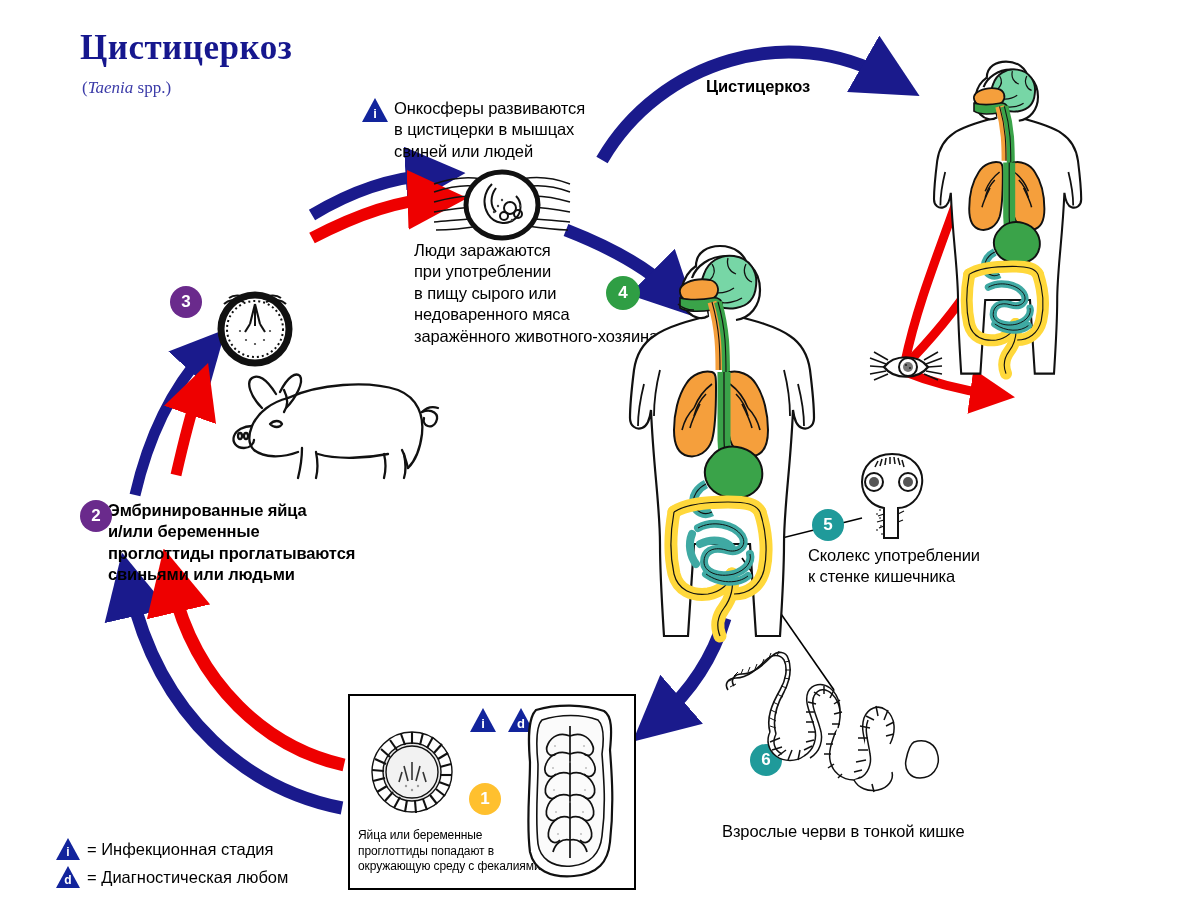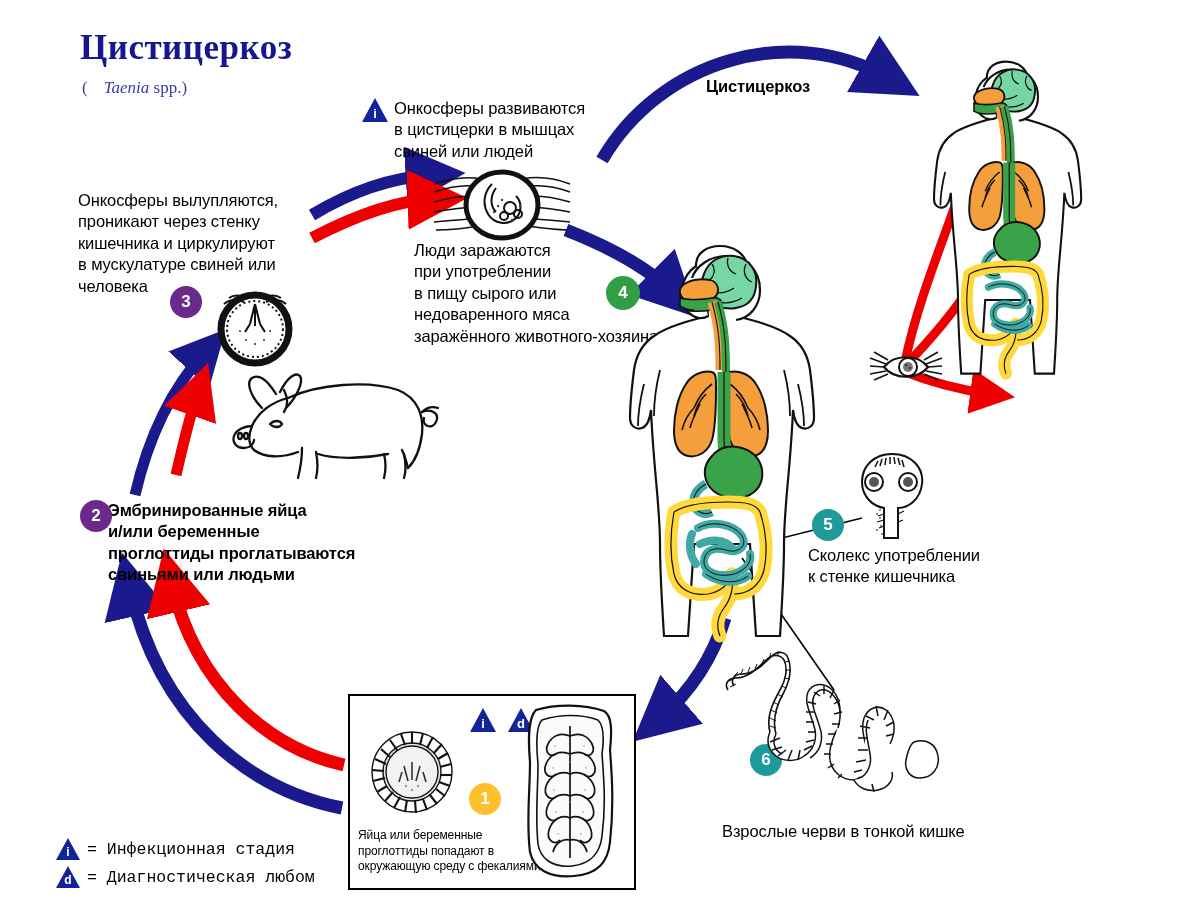--- a/index.html
+++ b/index.html
@@ -3,27 +3,27 @@
 <meta charset="utf-8">
 <style>
   html,body{margin:0;padding:0;background:#ffffff;}
   body{font-family:"Liberation Sans",sans-serif;}
   #page{position:relative;width:1200px;height:915px;background:#fff;overflow:hidden;}
   #page > *{position:absolute;}
   .txt{font-family:"Liberation Sans",sans-serif;font-size:16.5px;line-height:1.30;color:#000;white-space:pre-line;letter-spacing:-0.1px;}
   .bold{font-weight:bold;}
   #title{font-family:"Liberation Serif",serif;font-size:35px;font-weight:bold;color:#16178e;letter-spacing:0.5px;}
   #subtitle{font-family:"Liberation Serif",serif;font-size:17px;color:#3b3ba8;}
-  #subtitle i{margin-left:16px;}
+  #subtitle i{}
   .badge{border-radius:50%;color:#fff;font-family:"Liberation Sans",sans-serif;font-weight:bold;display:flex;align-items:center;justify-content:center;}
   .tri{position:relative;width:26px;height:24px;}
   .tri .glyph{position:absolute;left:0;top:0;width:100%;height:100%;display:flex;align-items:center;justify-content:center;
      color:#fff;font-weight:bold;font-size:13px;padding-top:7px;box-sizing:border-box;font-family:"Liberation Sans",sans-serif;}
   .legrow{display:flex;align-items:center;gap:7px;}
-  .legtxt{font-size:16.5px;color:#000;font-family:Liberation Mono, monospace;}
+  .legtxt{font-size:16.5px;color:#000;font-family:Liberation Sans, sans-serif;}
   #box1{border:2px solid #000;background:#fff;box-sizing:border-box;}
   svg{overflow:visible;}
 </style>
 </head>
 <body>
 
 <div id="page">
 
   <div id="title" style="left:80px;top:28px;">Цистицеркоз</div>
   <div id="subtitle" style="left:82px;top:78px;">
@@ -85,25 +85,20 @@
     </g>
 
     <g>
       <path d="M758,544 L862,518" stroke="#000" stroke-width="1.6" fill="none"></path>
     </g>
     <g>
       <path d="M742,558 L834,690" stroke="#000" stroke-width="1.6" fill="none"></path>
     </g>
   </svg>
 
-  <div class="txt" style="left:78px;top:190px;width:255px;">Онкосферы вылупляются,
-проникают через стенку
-кишечника и циркулируют
-в мускулатуре свиней или
-человека</div>
 
   <div class="txt" style="left:394px;top:98px;width:235px;">Онкосферы развиваются
 в цистицерки в мышцах
 свиней или людей</div>
 
   <div class="txt bold" style="left:706px;top:76px;">Цистицеркоз</div>
 
   <div class="txt" style="left:414px;top:240px;width:290px;">Люди заражаются
 при употреблении
 в пищу сырого или

